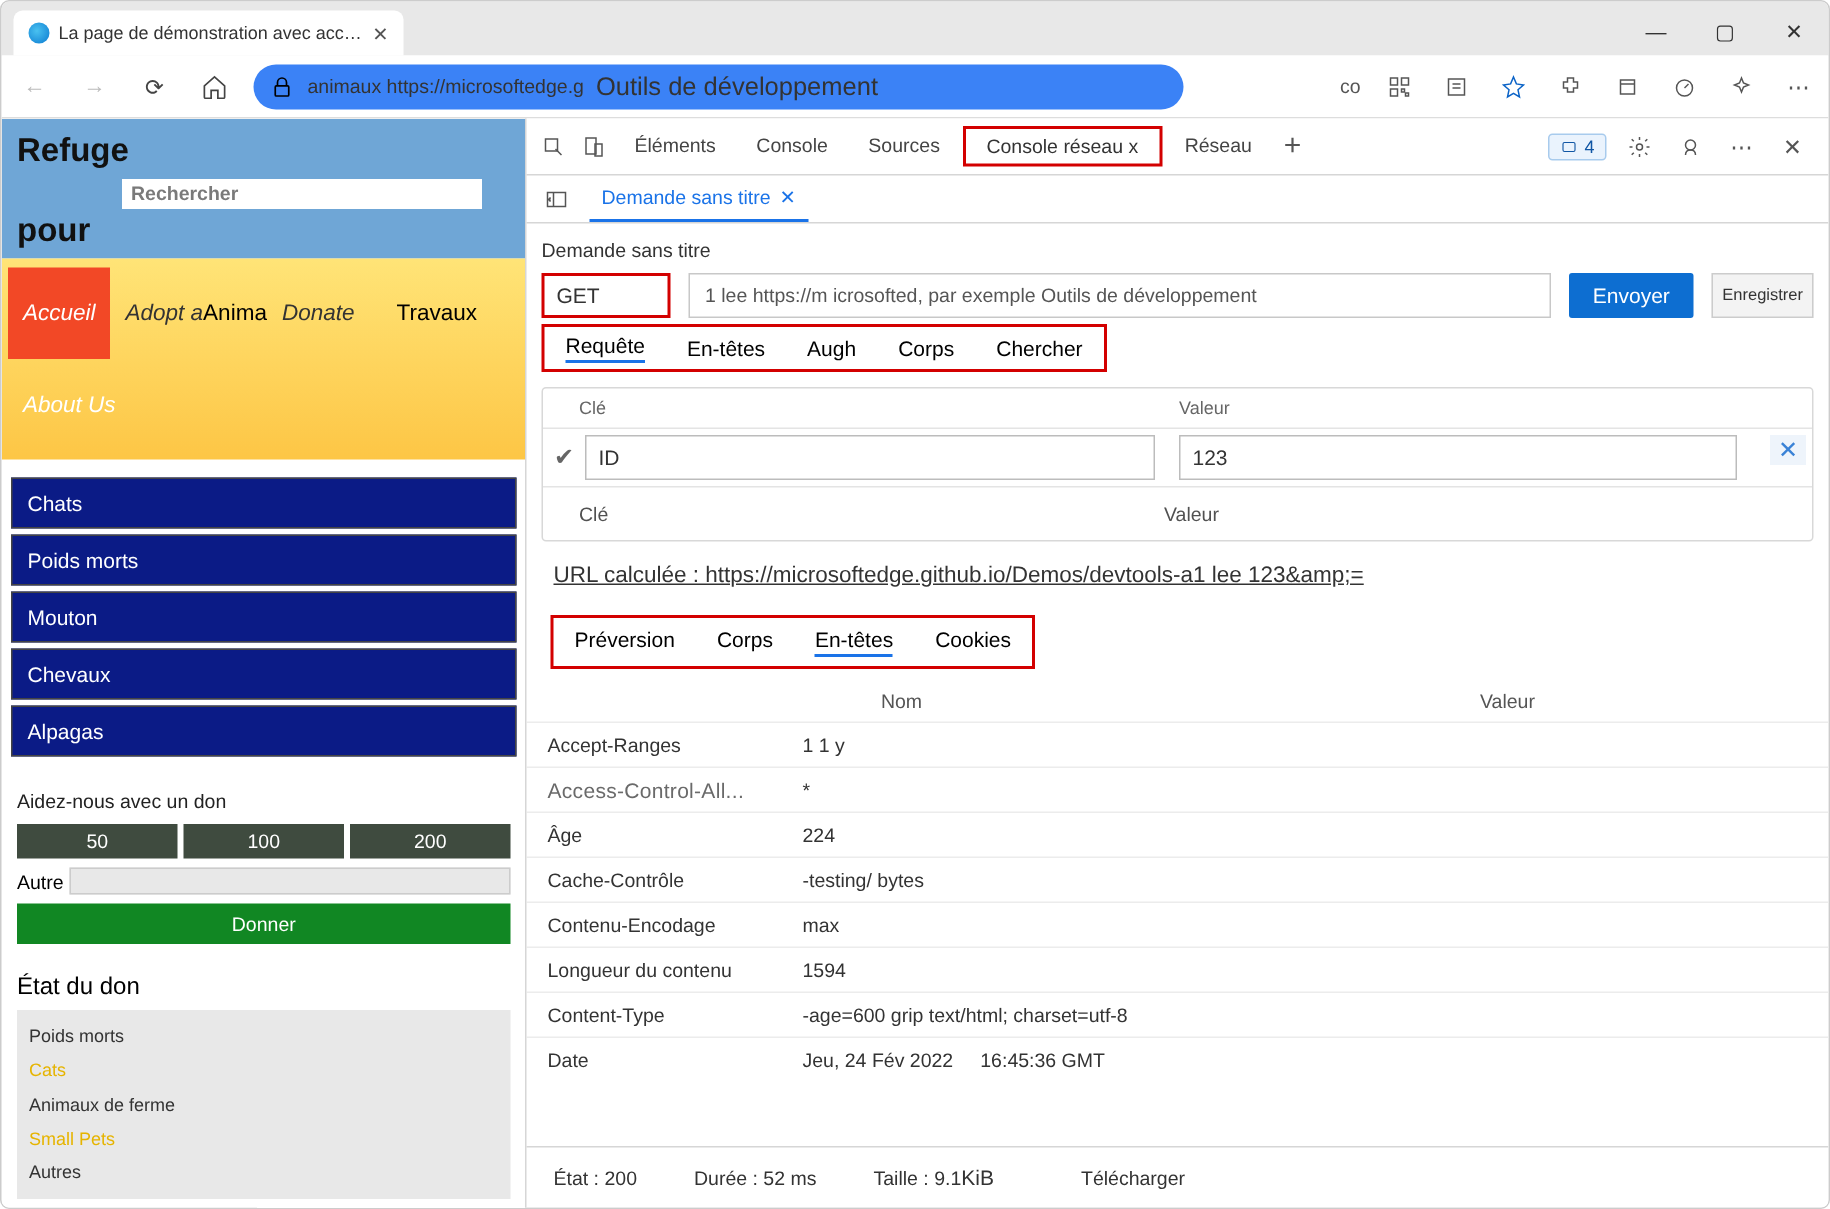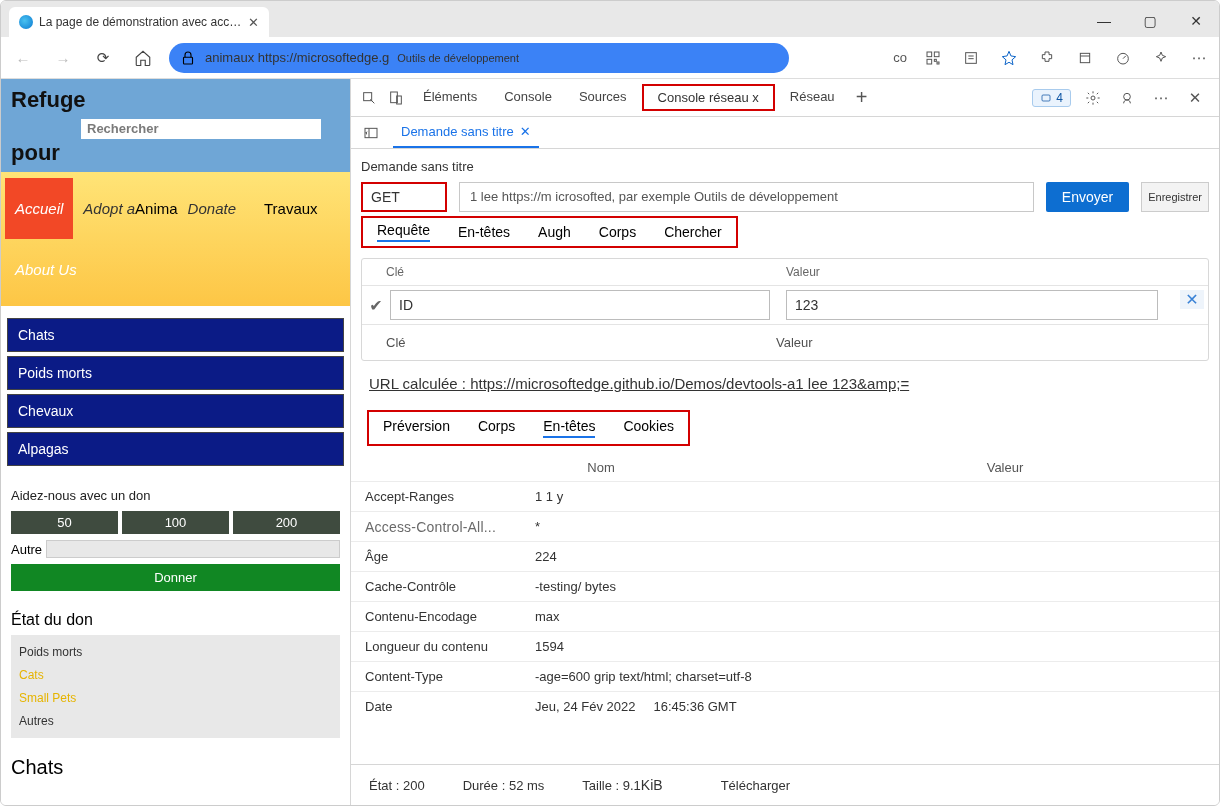--- a/index.html
+++ b/index.html
@@ -131,21 +131,21 @@
       </span>
     </div>
   <div class="addrwrap">
     <span class="iconbox">
         <svg viewBox="0 0 24 24">
           <rect x="6" y="11" width="12" height="9" rx="1"></rect>
           <path d="M8 11V8a4 4 0 0 1 8 0v3"></path>
         </svg>
       </span>
     <span style="font-size:13px;color:#333;">animaux https://microsoftedge.g</span>
-    <span style="font-size:11px;color:#333;">Outils de développement</span>
+    <span style="font-size:17px;color:#333;">Outils de développement</span>
   </div>
   <div class="rightspace">
     <span class="addrmeta">co</span>
     <span class="ticon">
         <svg viewBox="0 0 24 24">
           <rect x="3" y="3" width="7" height="7"></rect>
           <rect x="14" y="3" width="7" height="7"></rect>
           <rect x="3" y="14" width="7" height="7"></rect>
           <rect x="14" y="14" width="3" height="3"></rect>
           <rect x="18" y="18" width="3" height="3"></rect>
@@ -201,20 +201,21 @@
       <a class="active">Accueil</a>
       <a>Adopt a</a>
       <a class="alt" style="padding-left:0;margin-left:-10px;">Anima</a>
       <a style="margin-left:-10px;">Donate</a>
       <a class="alt" style="margin-left:8px;">Travaux</a>
       <a style="color:#fff; width:100%;">About Us</a>
     </div>
     <div class="cats">
       <a class="catbtn">Chats</a>
       <a class="catbtn">Poids morts</a>
+      <a class="catbtn">Mouton</a>
       <a class="catbtn">Chevaux</a>
       <a class="catbtn">Alpagas</a>
     </div>
     <div class="donate">
       <h3>Aidez-nous avec un don</h3>
       <div class="amts">
         <div class="amt">50</div>
         <div class="amt">100</div>
         <div class="amt">200</div>
       </div>
@@ -222,20 +223,21 @@
         <span>Autre</span>
         <input style="">
       </div>
       <button class="givebtn">Donner</button>
     </div>
     <div class="status">
       <h3>État du don</h3>
       <div class="stbox">
         <div>Poids morts</div>
         <div class="y">Cats</div>
+        <div>Animaux de ferme</div>
         <div class="y">Small Pets</div>
         <div>Autres</div>
       </div>
     </div>
     <div class="chats">Chats</div>
   </div>
 
   <div class="devtools">
     <div class="dthead">
       <span class="ticon">

